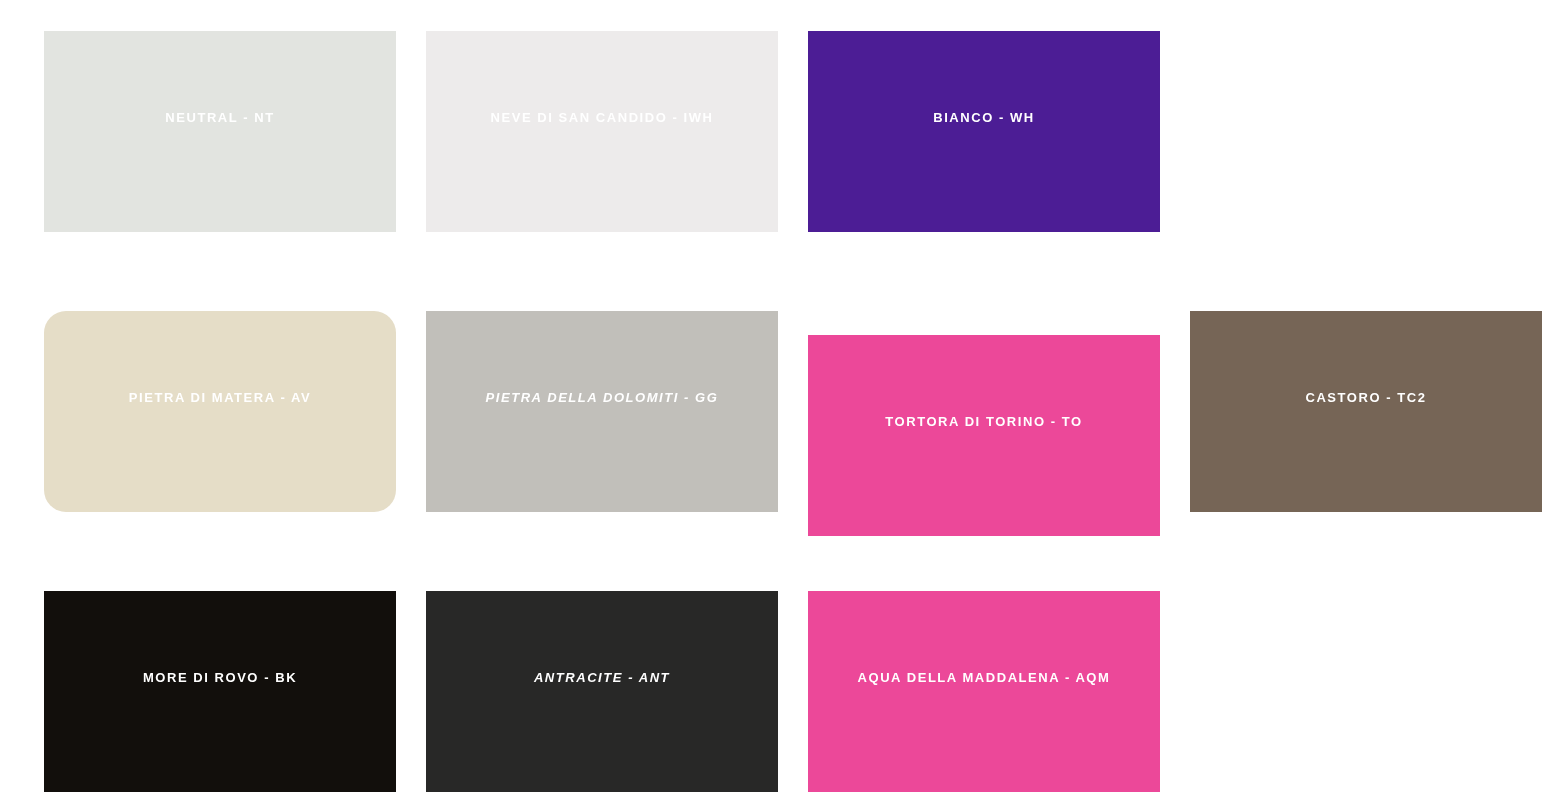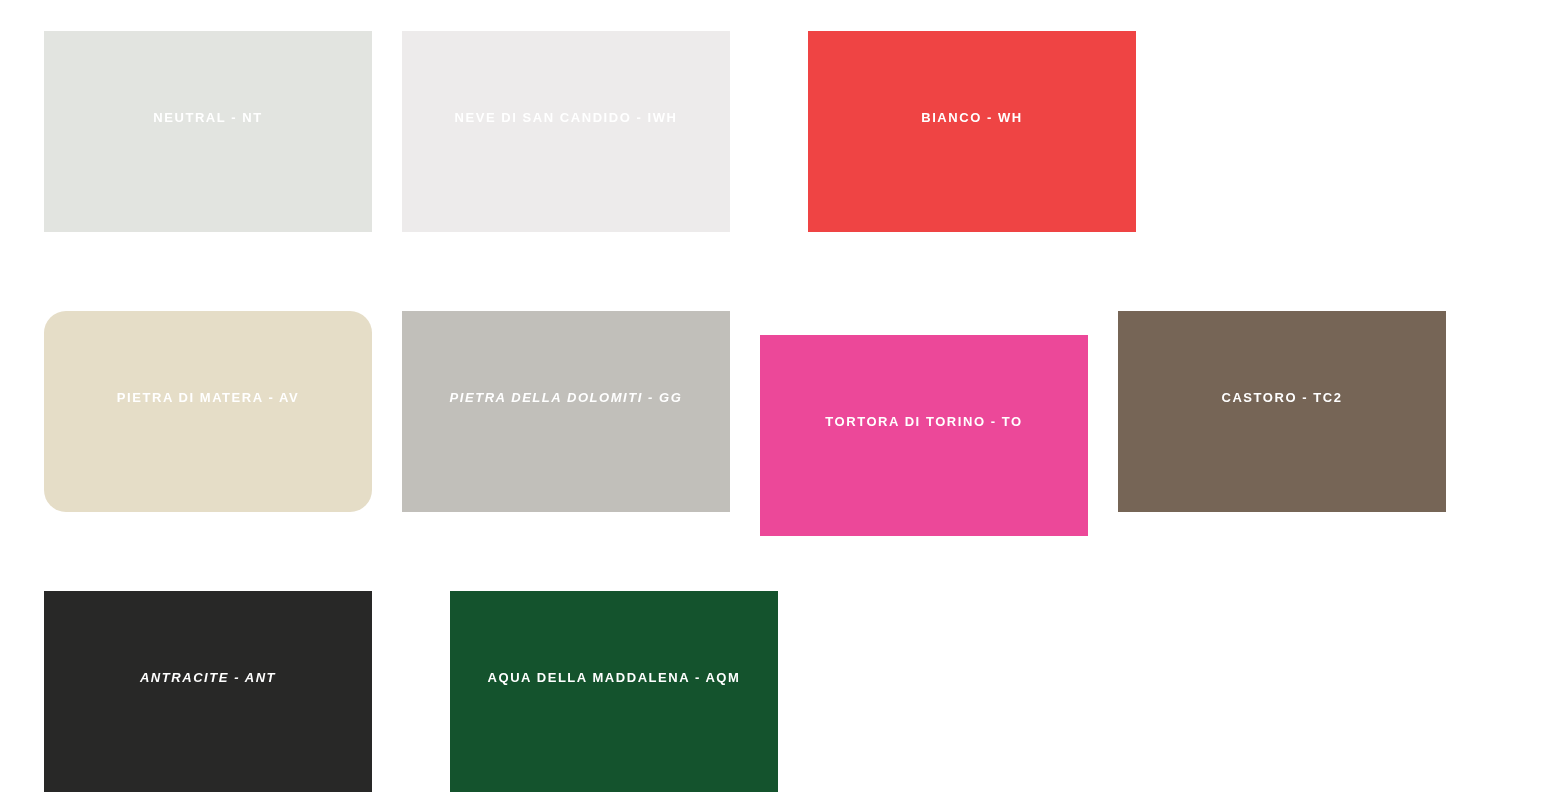--- a/index.html
+++ b/index.html
@@ -32,20 +32,21 @@
     margin-bottom: 79px;
   }
 
   .swatch {
     width: 328px;
     height: 201px;
     position: relative;
     display: block;
     flex: 0 0 328px;
     cursor: pointer;
+    padding-left: 24px;
   }
 
   .swatch-label {
     position: absolute;
     left: 0;
     right: 0;
     top: 79px;
     text-align: center;
     color: #ffffff;
     font-family: "Liberation Sans", sans-serif;
@@ -63,42 +64,45 @@
 
 <div id="swatch-grid">
 
   <div class="swatch-row">
     <div class="swatch" style="background-color: rgb(226, 228, 224);">
       <span class="swatch-label">NEUTRAL - NT</span>
     </div>
     <div class="swatch" style="background-color: rgb(237, 235, 235);">
       <span class="swatch-label">NEVE DI SAN CANDIDO - IWH</span>
     </div>
-    <div class="swatch" style="background-color: #ef4444; margin-left: 48px;">
+    <div class="swatch" style="background-color: #4c1d95;">
       <span class="swatch-label">BIANCO - WH</span>
     </div>
   </div>
 
   <div class="swatch-row">
     <div class="swatch" style="background-color: rgb(229, 221, 199); border-radius: 22px;">
       <span class="swatch-label">PIETRA DI MATERA - AV</span>
     </div>
     <div class="swatch" style="background-color: rgb(193, 191, 186); font-style: italic;">
       <span class="swatch-label">PIETRA DELLA DOLOMITI - GG</span>
     </div>
     <div class="swatch" style="background-color: #ec4899; margin-top: 24px;">
       <span class="swatch-label">TORTORA DI TORINO - TO</span>
     </div>
     <div class="swatch" style="background-color: rgb(118, 101, 86);">
       <span class="swatch-label">CASTORO - TC2</span>
     </div>
   </div>
 
   <div class="swatch-row">
+    <div class="swatch" style="background-color: rgb(18, 15, 12);">
+      <span class="swatch-label">MORE DI ROVO - BK</span>
+    </div>
     <div class="swatch" style="background-color: rgb(40, 40, 39); font-style: italic;">
       <span class="swatch-label">ANTRACITE - ANT</span>
     </div>
-    <div class="swatch" style="background-color: #14532d; margin-left: 48px;">
+    <div class="swatch" style="background-color: #ec4899;">
       <span class="swatch-label">AQUA DELLA MADDALENA - AQM</span>
     </div>
   </div>
 
 </div>
 
 </body></html>

